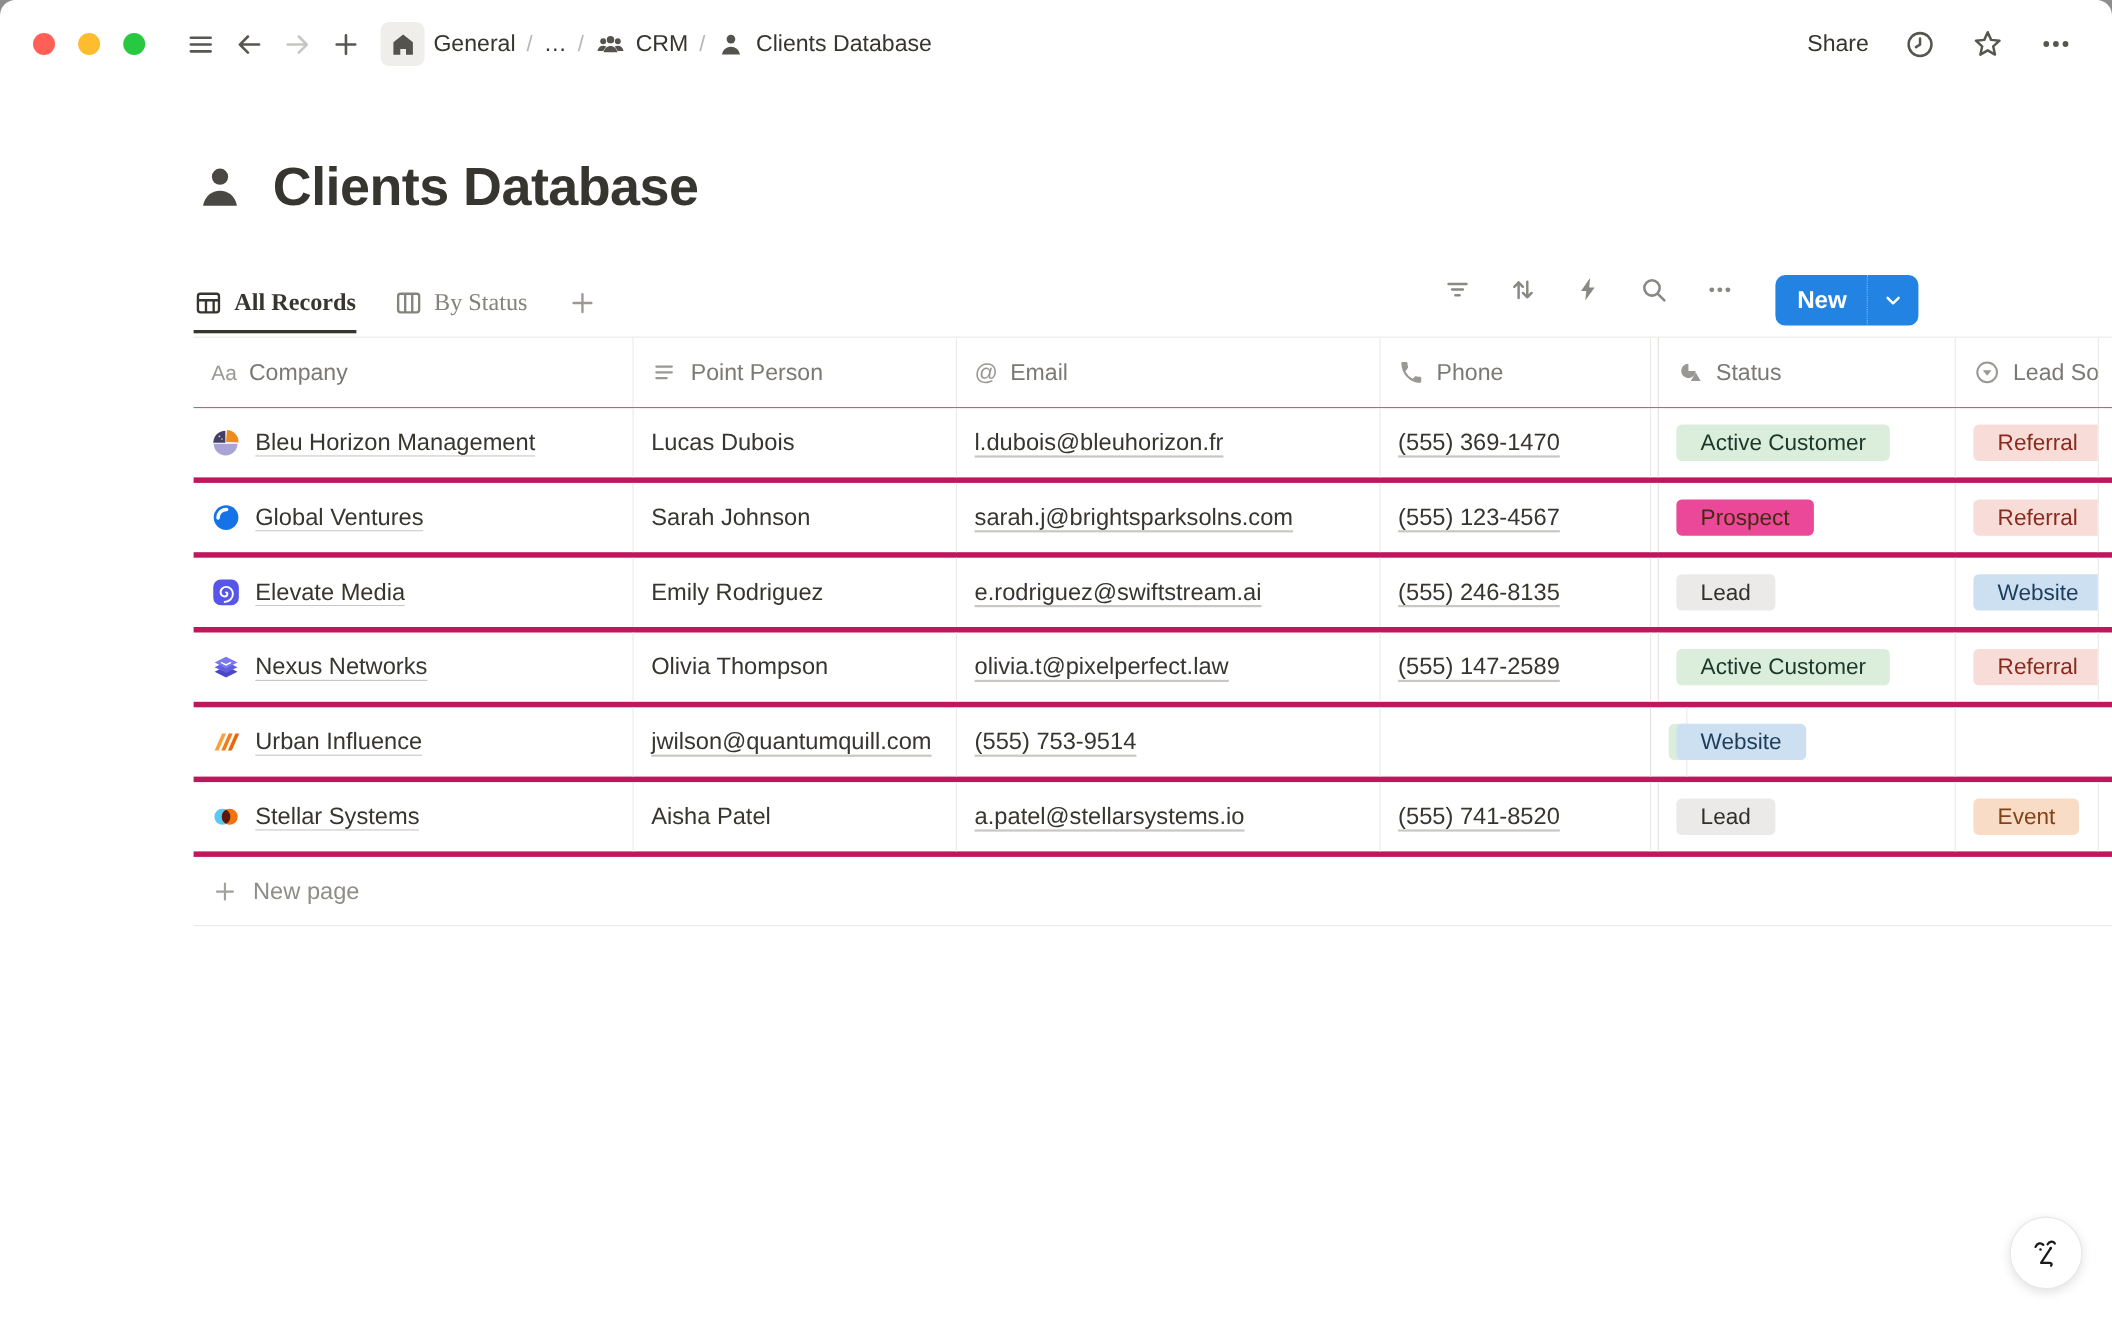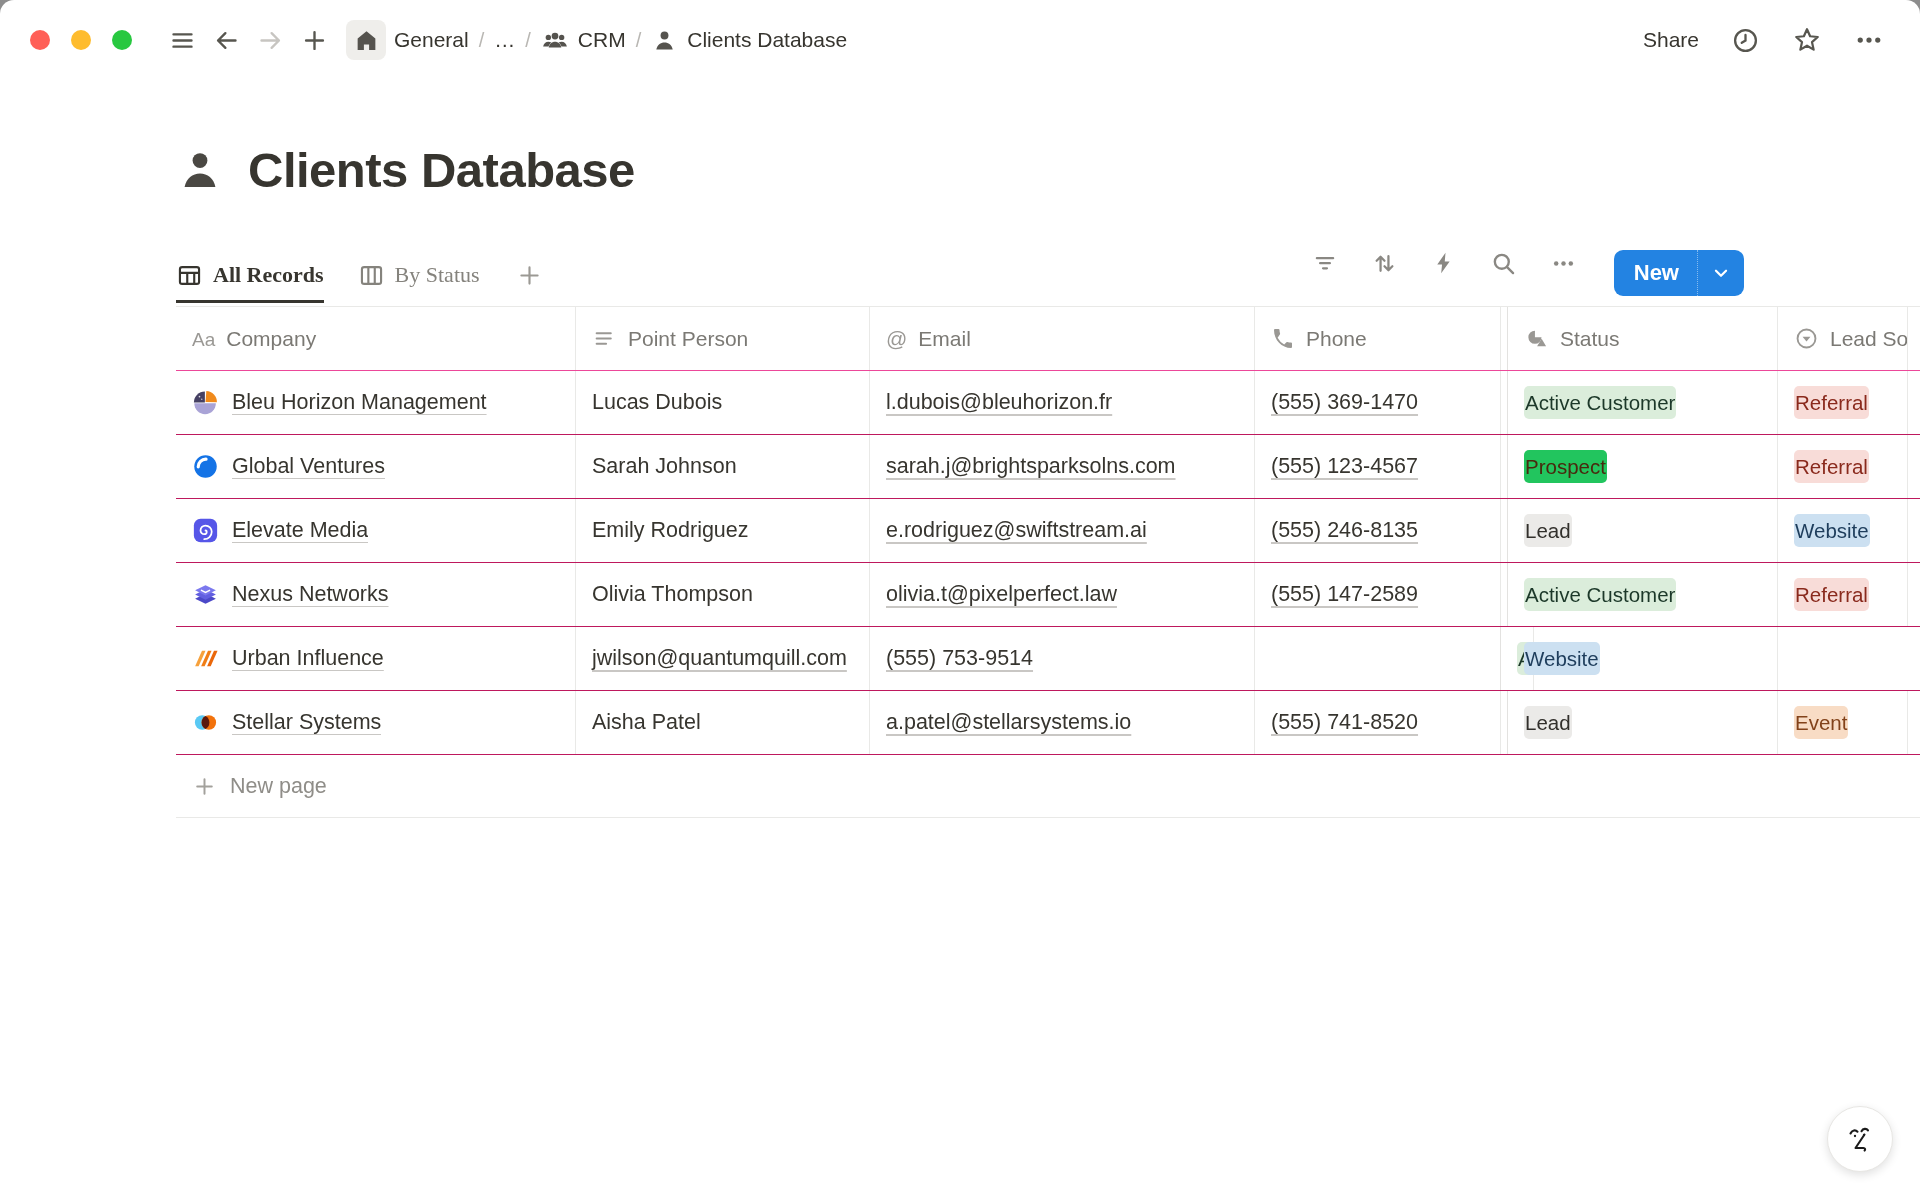--- a/index.html
+++ b/index.html
@@ -31,30 +31,30 @@
   .tab-add{color:#9B9994;margin-left:2px;height:50px;display:flex;align-items:center;cursor:pointer;}
   .view-toolbar{position:absolute;right:176px;top:0;height:54px;display:flex;align-items:flex-start;gap:33px;}
   .tool-icon{cursor:pointer;display:flex;align-items:center;}
   .new-btn{display:flex;align-items:stretch;background:#2383E2;border-radius:9px;overflow:hidden;cursor:pointer;height:46px;margin-left:4px;}
   .new-btn-main{color:#fff;font-size:22px;font-weight:600;display:flex;align-items:center;padding:0 18px 0 20px;}
   .new-btn-arrow{display:flex;align-items:center;padding:0 12px;border-left:1px dotted rgba(255,255,255,0.45);}
   
   .table{position:absolute;top:306px;left:176px;right:0;border-top:1px solid #E9E9E7;}
   .grid{display:grid;grid-template-columns:400px 294px 385px 246px 7px 270px 130px 1fr;}
   .thead{height:63px;border-bottom:1px solid #ec4899;}
-  .trow{height:63px;border-bottom:1px solid #be185d;}
+  .trow{height:63px;border-bottom:5px solid #be185d;}
   .cell{display:flex;align-items:center;padding:0 16px;overflow:hidden;white-space:nowrap;border-right:1px solid #E9E9E7;font-size:21.5px;color:#37352F;}
   .cell.filler{border-right:none;padding:0;}
   .gapcell{border-right:1px solid #E3E2E0;padding:0;}
   .hcell{gap:11px;color:#7B7974;font-size:21px;font-weight:400;cursor:pointer;}
   .txtic{font-size:19px;color:#9A9894;letter-spacing:0;}
   .company-cell{gap:13px;cursor:pointer;}
   .company-name{font-weight:500;text-decoration:underline;text-decoration-color:#C9C7C4;text-underline-offset:5px;text-decoration-thickness:1.5px;overflow:hidden;text-overflow:ellipsis;}
   .link-underline{text-decoration:underline;text-decoration-color:#C9C7C4;text-underline-offset:5px;text-decoration-thickness:1.5px;}
-  .badge{display:inline-block;padding:4px 1px;border-radius:5px;font-size:20.5px;line-height:1.25;}
+  .badge{display:inline-block;padding:4px 22px;border-radius:5px;font-size:20.5px;line-height:1.25;}
   .newpage-row{height:62px;display:flex;align-items:center;gap:13px;padding:0 16px;color:#8F8D88;font-size:21.5px;border-bottom:1px solid #E9E9E7;cursor:pointer;}
   
   .ai-btn{position:absolute;left:1827px;top:1106px;width:64px;height:64px;border-radius:50%;background:#fff;border:1px solid #E8E7E4;box-shadow:0 3px 10px rgba(0,0,0,0.12);display:flex;align-items:center;justify-content:center;cursor:pointer;}
 </style>
 </head>
 <body>
 
 <div class="window">
 
   <div class="topbar">
@@ -310,21 +310,21 @@
           </div>
           <div class="cell">Sarah Johnson</div>
           <div class="cell">
             <span class="link-underline">sarah.j@brightsparksolns.com</span>
           </div>
           <div class="cell">
             <span class="link-underline">(555) 123-4567</span>
           </div>
           <div class="gapcell"></div>
           <div class="cell">
-            <span class="badge" style="background: #22c55e; color: rgb(73, 41, 14);">Prospect</span>
+            <span class="badge" style="background: #ec4899; color: rgb(73, 41, 14);">Prospect</span>
           </div>
           <div class="cell">
             <span class="badge" style="background: rgb(248, 220, 216); color: rgb(138, 42, 29);">Referral</span>
           </div>
           <div class="cell filler"></div>
         </div>
         <div class="grid trow">
           <div class="cell company-cell">
             <span>
               <svg width="27" height="27" viewBox="0 0 26 26">

